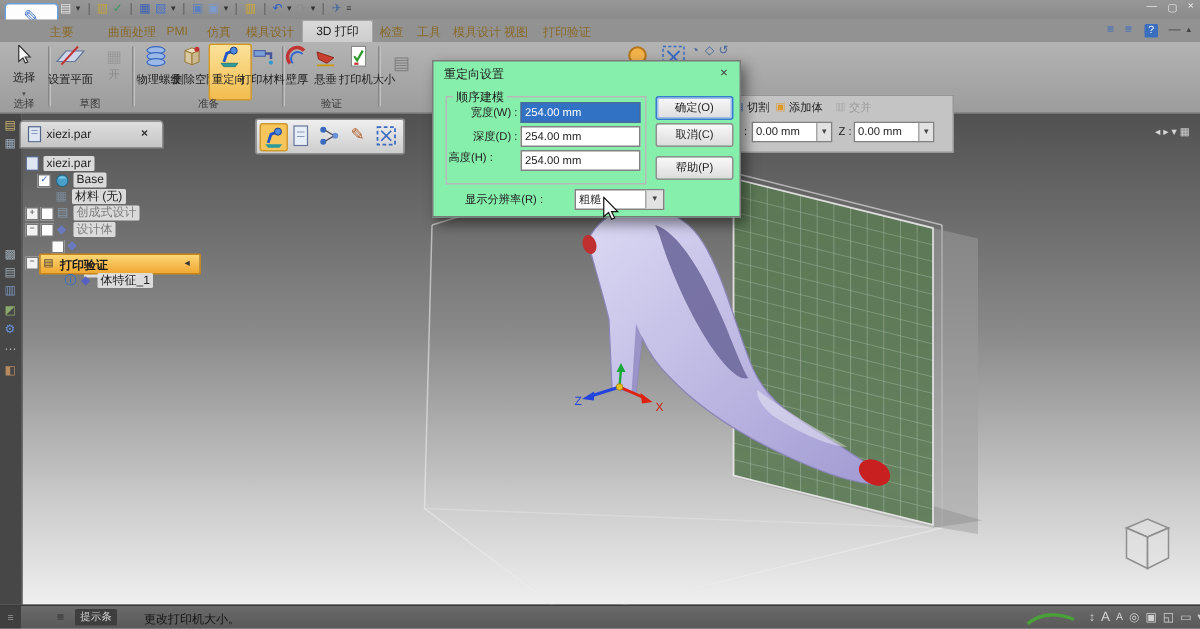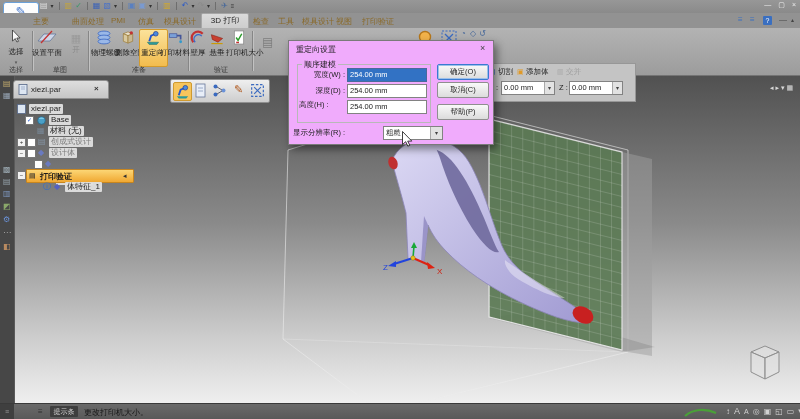--- a/index.html
+++ b/index.html
@@ -393,21 +393,21 @@
     </div>
   </div>
 
   <div class="ab" style="left:770px;top:84px;color:#d8d8d8;font-size:7px;display:flex;gap:2px">
     <span>◂</span>
     <span>▸</span>
     <span>▾</span>
     <span>▦</span>
   </div>
 
-  <div class="ab" style="left:288px;top:40px;width:204px;height:103px;background:#f0abfc;border:1px solid #7a7a7a;box-shadow:3px 4px 8px rgba(0,0,0,0.45)">
+  <div class="ab" style="left:288px;top:40px;width:204px;height:103px;background:#86efac;border:1px solid #7a7a7a;box-shadow:3px 4px 8px rgba(0,0,0,0.45)">
     <div class="ab" style="left:0;top:0;width:204px;height:15px">
       <span class="ab" style="left:7px;top:3px;font-size:8px;color:#1a1a1a">重定向设置</span>
       <span class="ab" style="left:191px;top:2px;color:#444;font-size:9px">×</span>
     </div>
     <fieldset class="ab" style="left:8px;top:18px;width:132px;height:62px;border:1px solid #b8b8b8;margin:0;padding:0">
       <legend style="font-size:8px;color:#1a1a1a;margin-left:4px;padding:0 2px">顺序建模</legend>
     </fieldset>
     <span class="ab" style="left:10px;top:29px;width:46px;text-align:right;font-size:7.5px">宽度(W) :</span>
     <div class="fld" style="left:58px;top:27px;width:78px;background:#3272c4;border-color:#4a6a9a;color:#fff">
       <span class="v">254.00 mm</span>
@@ -422,38 +422,38 @@
     </div>
     <div class="dbtn" style="left:148px;top:23px;border-color:#3a7ad0;box-shadow:inset 0 0 0 1px #9cc0ea">
       <span>确定(O)</span>
     </div>
     <div class="dbtn" style="left:148px;top:41px">
       <span>取消(C)</span>
     </div>
     <div class="dbtn" style="left:148px;top:63px">
       <span>帮助(P)</span>
     </div>
-    <span class="ab" style="left:4px;top:87px;width:86px;text-align:left;font-size:7.5px">显示分辨率(R) :</span>
+    <span class="ab" style="left:4px;top:87px;width:86px;text-align:center;font-size:7.5px">显示分辨率(R) :</span>
     <div class="fld" style="left:94px;top:85px;width:58px">
       <span class="v">粗糙</span>
       <span class="dd" style="width:11px">▾</span>
     </div>
   </div>
 
   <svg class="ab" style="left:402px;top:131px;z-index:30" width="12" height="16" viewBox="0 0 12 16">
     <polygon points="0.5,0.5 0.5,13.5 3.7,10.7 5.8,15.1 7.8,14.3 5.7,10.1 9.8,10.1" fill="#fff" stroke="#111" stroke-width="0.8"></polygon>
   </svg>
 
   <div class="ab" style="left:0;top:403px;width:800px;height:16px;background:linear-gradient(#6a6a6a,#585858);border-top:1px solid #3a3a3a">
     <div class="ab" style="left:0;top:0;width:14px;height:16px;background:#3f3f3f;text-align:center;line-height:15px">
       <span class="ic" style="color:#999;font-size:7px">≡</span>
     </div>
     <span class="ab ic" style="left:38px;top:4px;color:#2e2e2e">≡</span>
     <span class="ab" style="left:50px;top:2px;width:28px;height:11px;background:#3e3e3e;color:#d0d0d0;font-size:7px;text-align:center;line-height:11px;border-radius:1px">提示条</span>
-    <span class="ab" style="left:84px;top:3px;color:#141414;font-size:8px">更改打印机大小。</span>
+    <span class="ab" style="left:96px;top:3px;color:#141414;font-size:8px">更改打印机大小。</span>
     <svg class="ab" style="left:683px;top:2px" width="36" height="12" viewBox="0 0 36 12">
       <path d="M2,10 C10,3 22,2 33,7" stroke="#4aa038" stroke-width="2.2" fill="none"></path>
     </svg>
     <div class="ab" style="left:726px;top:2px;display:flex;gap:4px;align-items:center;color:#d2d2d2">
       <span style="font-size:8px">↕</span>
       <span style="font-size:9px">A</span>
       <span style="font-size:7px">A</span>
       <span style="font-size:8px">◎</span>
       <span style="font-size:8px">▣</span>
       <span style="font-size:8px">◱</span>

